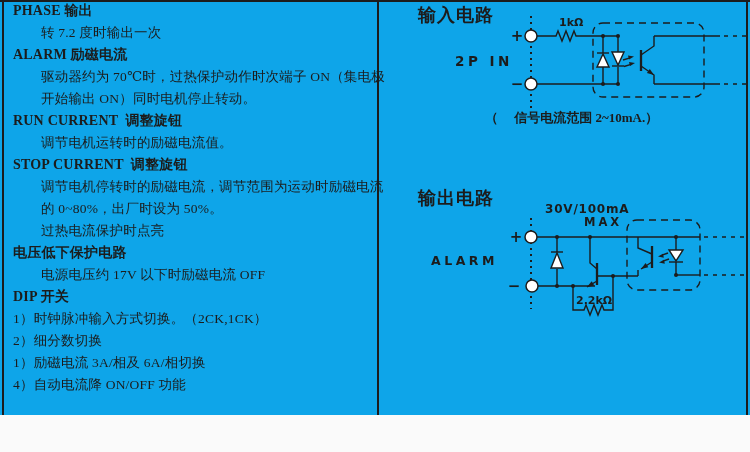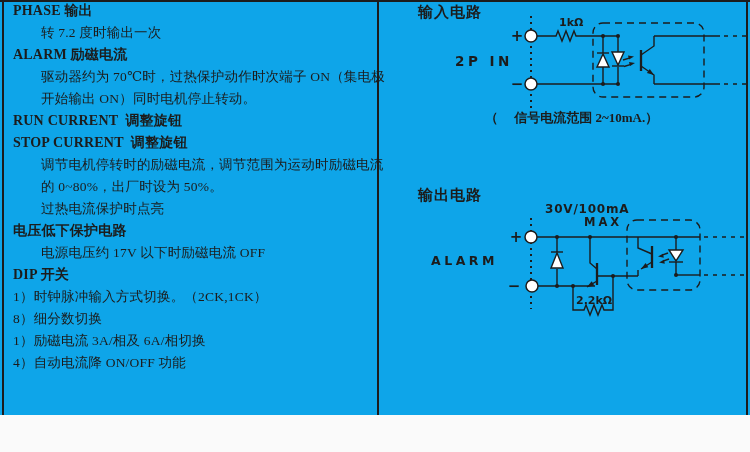--- a/index.html
+++ b/index.html
@@ -6,21 +6,21 @@
   .page{
     position:relative;width:750px;height:415px;background:#0ea5e9;
     font-family:"Liberation Serif","DejaVu Serif",serif;color:#1c1c1c;overflow:hidden;
   }
   .frame{position:absolute;background:#1c1c1c;}
   .left-col{position:absolute;left:13px;top:0;width:362px;}
   .ln{height:22px;line-height:22px;font-size:13.5px;white-space:pre;letter-spacing:0.2px;}
   .ln.h{font-weight:bold;font-size:14px;}
   .ln.b{padding-left:28px;}
   .circ-title{
-    position:absolute;left:418px;font-weight:bold;font-size:15px;letter-spacing:1px;color:#1c1c1c;
+    position:absolute;left:418px;font-weight:bold;font-size:18px;letter-spacing:1px;color:#1c1c1c;
   }
   .caption{
     position:absolute;left:485px;top:109px;font-size:13px;white-space:pre;color:#1c1c1c;font-weight:bold;
   }
   svg.circ{position:absolute;overflow:visible;}
   svg.circ *{vector-effect:none;}
   .wire{stroke:#1c1c1c;stroke-width:1.4;fill:none;}
   .wire2{stroke:#1c1c1c;stroke-width:2.3;fill:none;}
   .dotline{stroke:#1c1c1c;stroke-width:2;fill:none;stroke-dasharray:2 4;}
   .dashbox{stroke:#1c1c1c;stroke-width:1.4;fill:none;stroke-dasharray:7 5;}
@@ -43,29 +43,30 @@
   <div class="frame" style="left:746px;top:0;width:1.5px;height:444px;"></div>
   <div class="frame" style="left:377px;top:0;width:1.5px;height:444px;"></div>
 
   <div class="left-col">
     <div class="ln h">PHASE 输出</div>
     <div class="ln b">转 7.2 度时输出一次</div>
     <div class="ln h">ALARM 励磁电流</div>
     <div class="ln b">驱动器约为 70℃时，过热保护动作时次端子 ON（集电极</div>
     <div class="ln b">开始输出 ON）同时电机停止转动。</div>
     <div class="ln h">RUN CURRENT  调整旋钮</div>
+    <div class="ln b">调节电机运转时的励磁电流值。</div>
     <div class="ln h">STOP CURRENT  调整旋钮</div>
     <div class="ln b">调节电机停转时的励磁电流，调节范围为运动时励磁电流</div>
     <div class="ln b">的 0~80%，出厂时设为 50%。</div>
     <div class="ln b">过热电流保护时点亮</div>
     <div class="ln h">电压低下保护电路</div>
     <div class="ln b">电源电压约 17V 以下时励磁电流 OFF</div>
     <div class="ln h">DIP 开关</div>
     <div class="ln">1）时钟脉冲输入方式切换。（2CK,1CK）</div>
-    <div class="ln">8）细分数切换</div>
+    <div class="ln">2）细分数切换</div>
     <div class="ln">1）励磁电流 3A/相及 6A/相切换</div>
     <div class="ln">4）自动电流降 ON/OFF 功能</div>
   </div>
 
   <div class="circ-title" style="top:3px;">输入电路</div>
 
   <svg class="circ" style="left:380px;top:14px;" width="368" height="96" viewBox="380 14 368 96">
 
     <line class="dotline" x1="531" y1="16" x2="531" y2="108"></line>
     <circle class="term" cx="531" cy="36" r="6"></circle>

